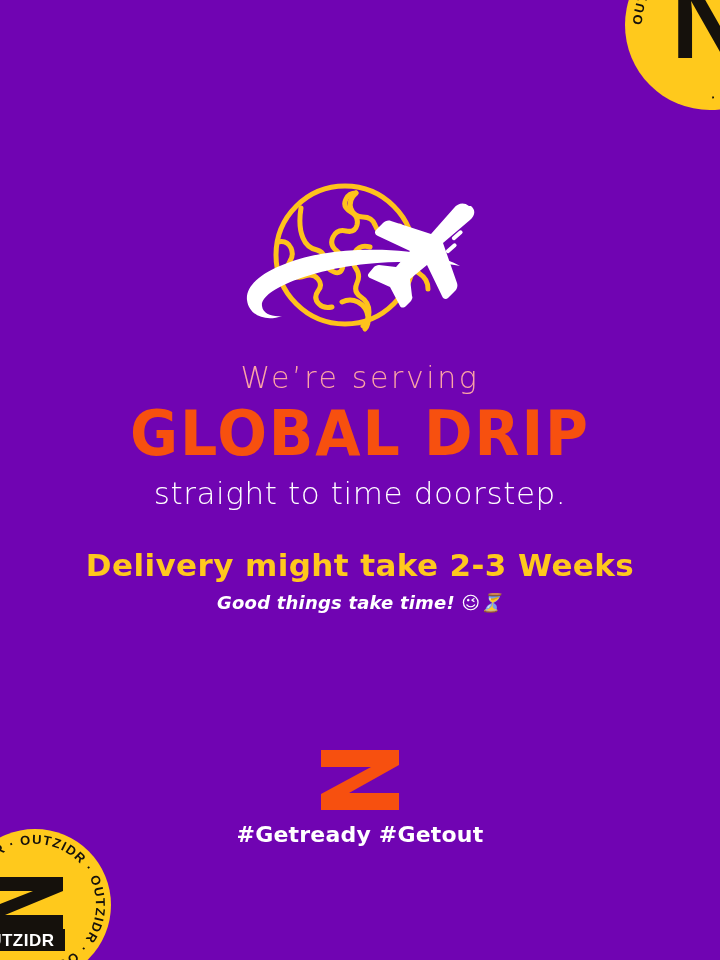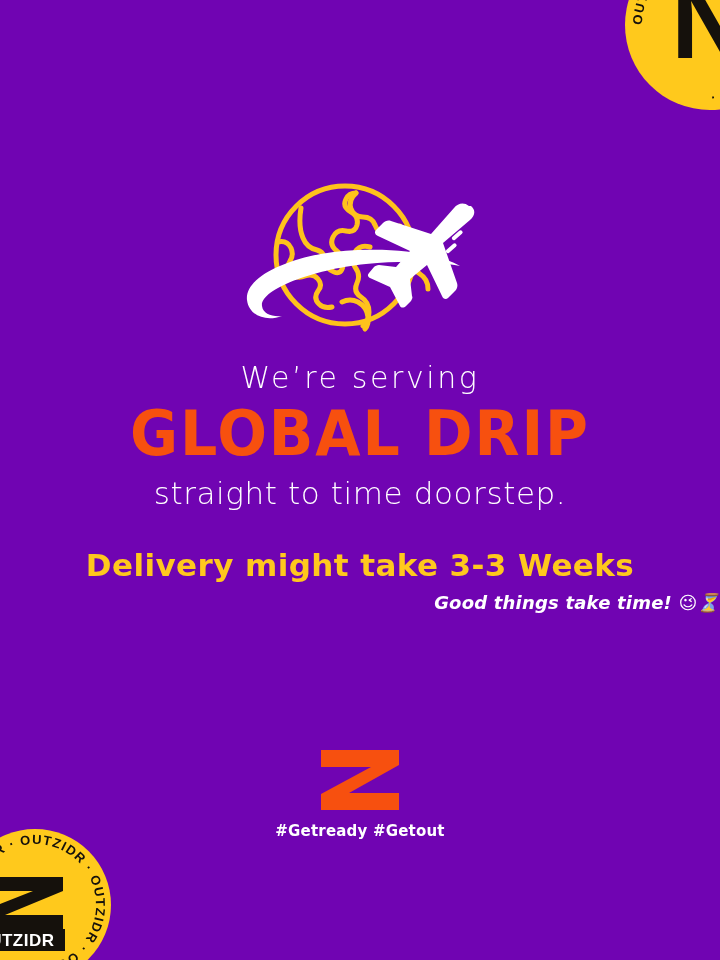--- a/index.html
+++ b/index.html
@@ -74,21 +74,21 @@
     left: 0;
     top: 362px;
     width: 720px;
     text-align: center;
   }
   #eyebrow {
     font-family: "DejaVu Sans", sans-serif;
     font-size: 30px;
     font-weight: 300;
     letter-spacing: 2.6px;
-    color: #ffffff;
+    color: #fca5a5;
     line-height: 1.05;
   }
   #headline {
     margin-top: 8px;
     font-family: "DejaVu Sans", sans-serif;
     font-size: 63px;
     font-weight: bold;
     letter-spacing: 2px;
     color: #F7500F;
     line-height: 1.02;
@@ -122,39 +122,38 @@
     line-height: 1.12;
   }
   #delivery-note {
     margin-top: 9px;
     font-family: "DejaVu Sans", sans-serif;
     font-size: 18px;
     font-weight: bold;
     font-style: italic;
     letter-spacing: 0.2px;
     color: #FFFFFF;
-    text-align: right;
   }
 
   
   #footer {
     position: absolute;
     left: 0;
     top: 748px;
     width: 720px;
     text-align: center;
   }
   #zmark {
     display: block;
     margin: 0 auto;
   }
   #hashtags {
     margin-top: 10px;
     font-family: "DejaVu Sans", sans-serif;
-    font-size: 15px;
+    font-size: 22px;
     font-weight: bold;
     letter-spacing: 0.2px;
     color: #FFFFFF;
   }
 </style>
 </head>
 <body>
 
 <div id="poster">
 
@@ -186,21 +185,21 @@
     </svg>
   </div>
 
   <div id="copy">
     <div id="eyebrow">We’re serving</div>
     <div id="headline">GLOBAL DRIP</div>
     <div id="subline">straight to time doorstep.</div>
   </div>
 
   <div id="delivery-block">
-    <div id="delivery-line">Delivery might take 3-3 Weeks</div>
+    <div id="delivery-line">Delivery might take 2-3 Weeks</div>
     <div id="delivery-note">Good things take time! 😉⏳</div>
   </div>
 
   <div id="footer">
     <svg id="zmark" width="82" height="64" viewBox="0 0 82 64" xmlns="http://www.w3.org/2000/svg">
       <path d="M2 2 H80 V17 L30 45 H80 V62 H2 V46 L52 19 H2 Z" fill="#F7500F"></path>
     </svg>
     <div id="hashtags">#Getready #Getout</div>
   </div>
 

